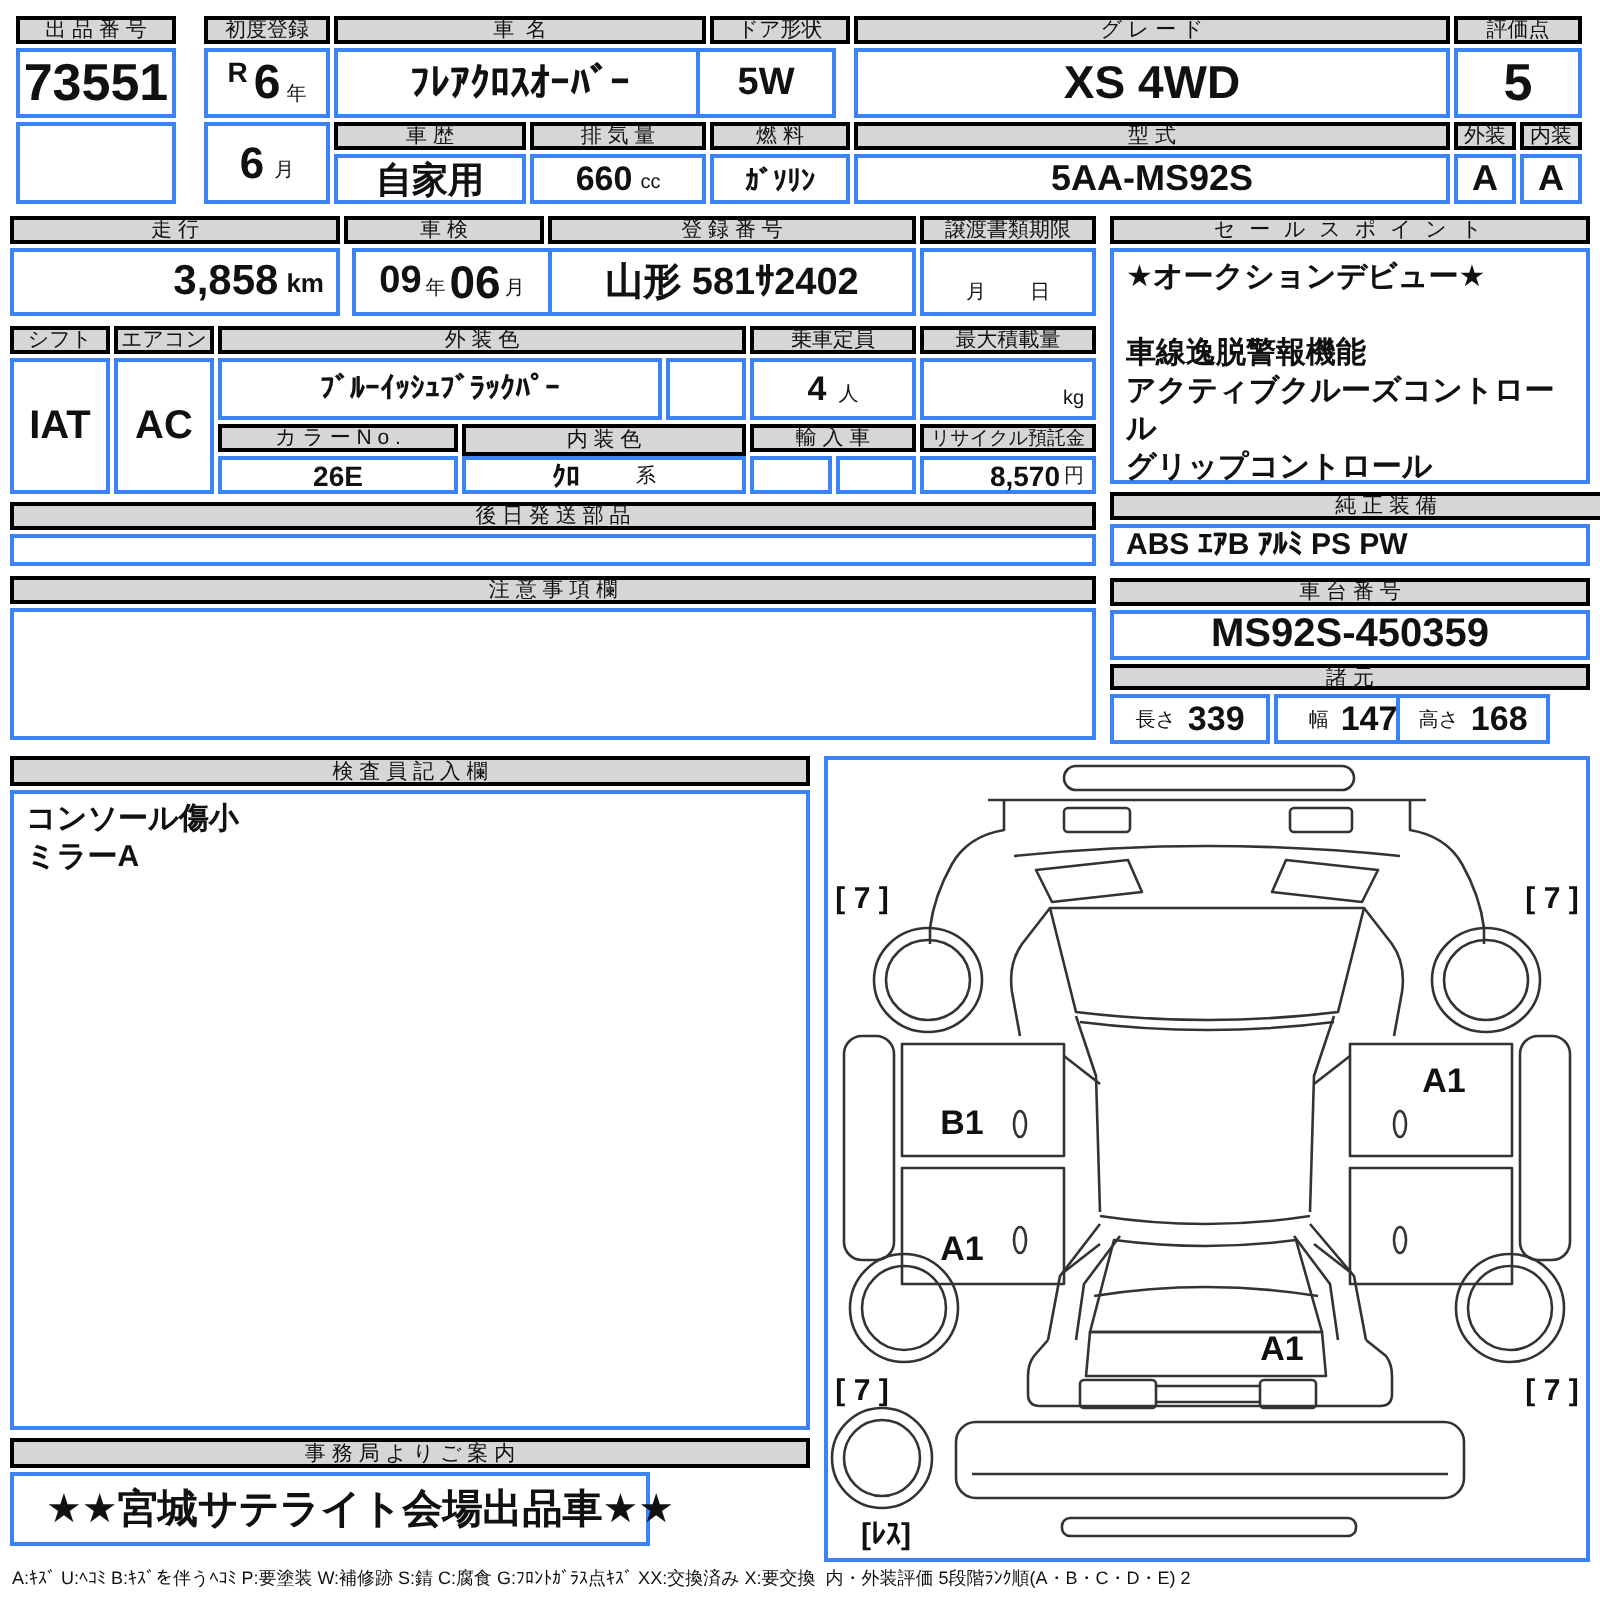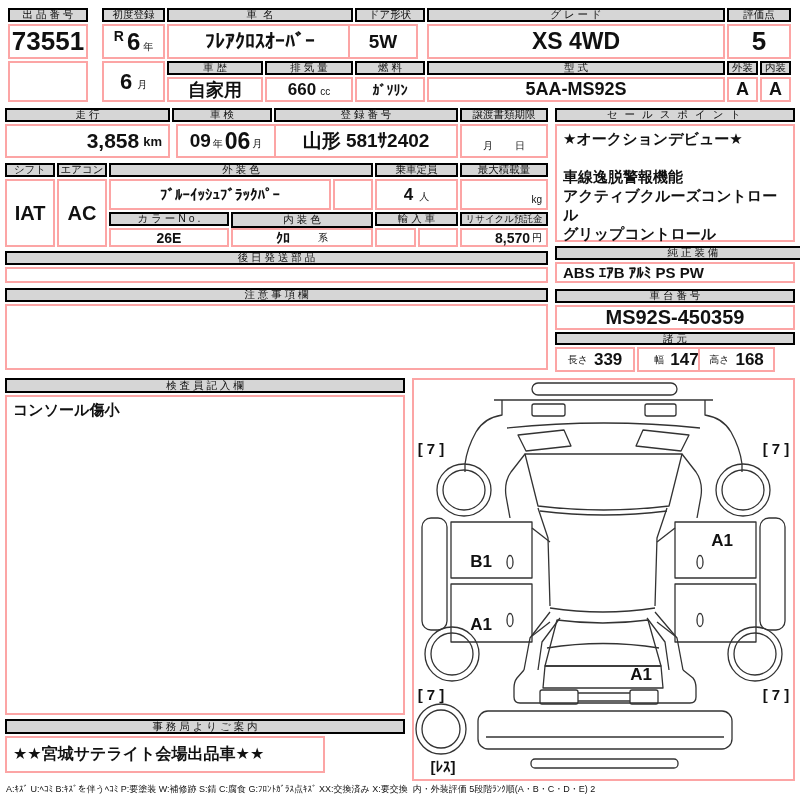--- a/index.html
+++ b/index.html
@@ -1,18 +1,18 @@
 <!DOCTYPE html>
 <html><head>
 <meta charset="utf-8">
 <style>
   * { margin:0; padding:0; box-sizing:border-box; }
   html,body { width:800px; height:800px; background:#fff; overflow:hidden; }
   body { font-family:"Liberation Sans","DejaVu Sans",sans-serif; color:#111; position:relative; }
-  .bx { position:absolute; border:2px solid #fca5a5; background:#fff; }
+  .bx { position:absolute; border:2px solid #3b82f6; background:#fff; }
   .hd { position:absolute; border:2px solid #000; background:#d6d6d6;
         display:flex; align-items:center; justify-content:center;
         font-size:10.5px; color:#111; white-space:pre; }
   .vl { display:flex; align-items:center; justify-content:center; font-weight:bold; white-space:pre; }
   .unit { font-size:10px; font-weight:normal; }
   .small { font-size:10px; font-weight:normal; }
   .lines { display:block; padding:3px 6px; font-size:15px; font-weight:bold; line-height:19px; }
   .lines div { min-height:19px; }
   .legend { position:absolute; left:6px; top:783px; width:790px; font-size:9px;
             white-space:pre; color:#111; letter-spacing:0px; }
@@ -157,24 +157,25 @@
   <span style="font-size:17px;margin-left:6px">147</span>
 </div>
 <div class="bx vl" style="left:698px;top:347px;width:77px;height:25px">
   <span class="small">高さ</span>
   <span style="font-size:17px;margin-left:6px">168</span>
 </div>
 
 <div class="hd" style="left:5px;top:378px;width:400px;height:15px">検 査 員 記 入 欄</div>
 <div class="bx lines" style="left:5px;top:395px;width:400px;height:320px">
     <div>コンソール傷小</div>
+    <div>ミラーA</div>
   </div>
 
 <div class="hd" style="left:5px;top:719px;width:400px;height:15px">事 務 局 よ り ご 案 内</div>
-<div class="bx vl" style="left:5px;top:736px;width:320px;height:37px;justify-content:flex-start;padding-left:6px;font-size:16px">★★宮城サテライト会場出品車★★</div>
+<div class="bx vl" style="left:5px;top:736px;width:320px;height:37px;justify-content:flex-start;padding-left:16px;font-size:20px">★★宮城サテライト会場出品車★★</div>
 
 <div class="bx" style="left:412px;top:378px;width:383px;height:403px">
   <svg width="379" height="399" viewBox="0 0 379 399">
     <g fill="none" stroke="#333" stroke-width="1.3" stroke-linejoin="round">
 
       <rect x="118" y="3" width="145" height="12" rx="6"></rect>
       <line x1="80" y1="20" x2="299" y2="20"></line>
       <rect x="118" y="24" width="33" height="12" rx="2"></rect>
       <rect x="231" y="24" width="31" height="12" rx="2"></rect>
 

